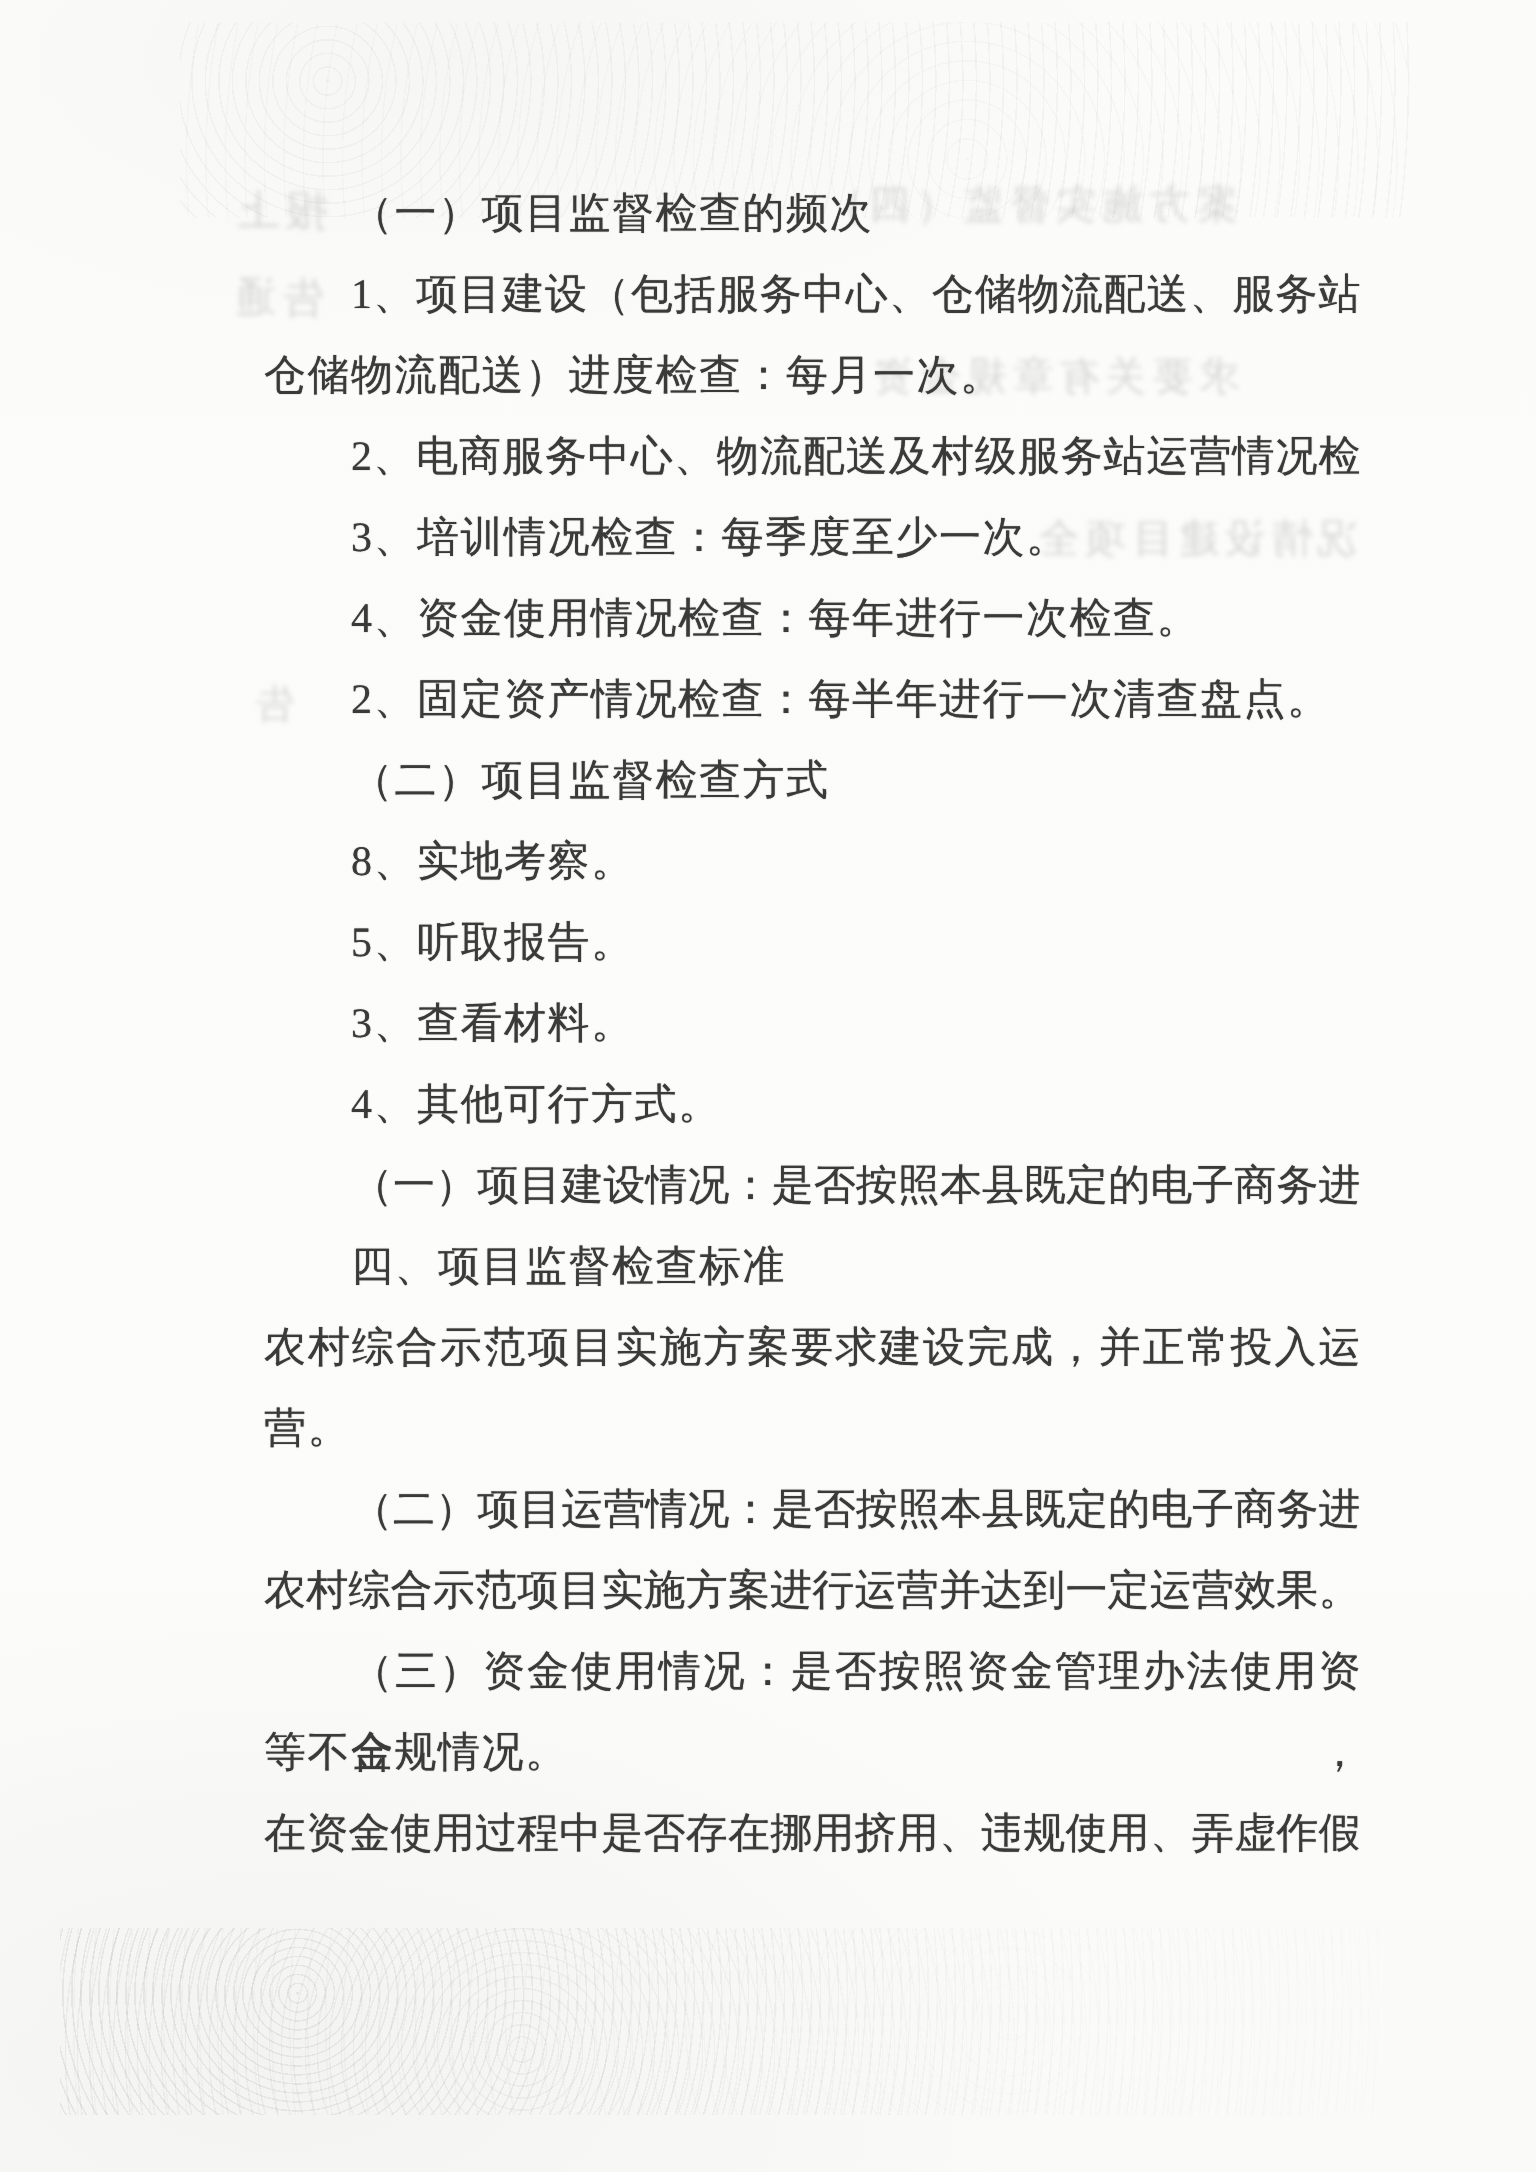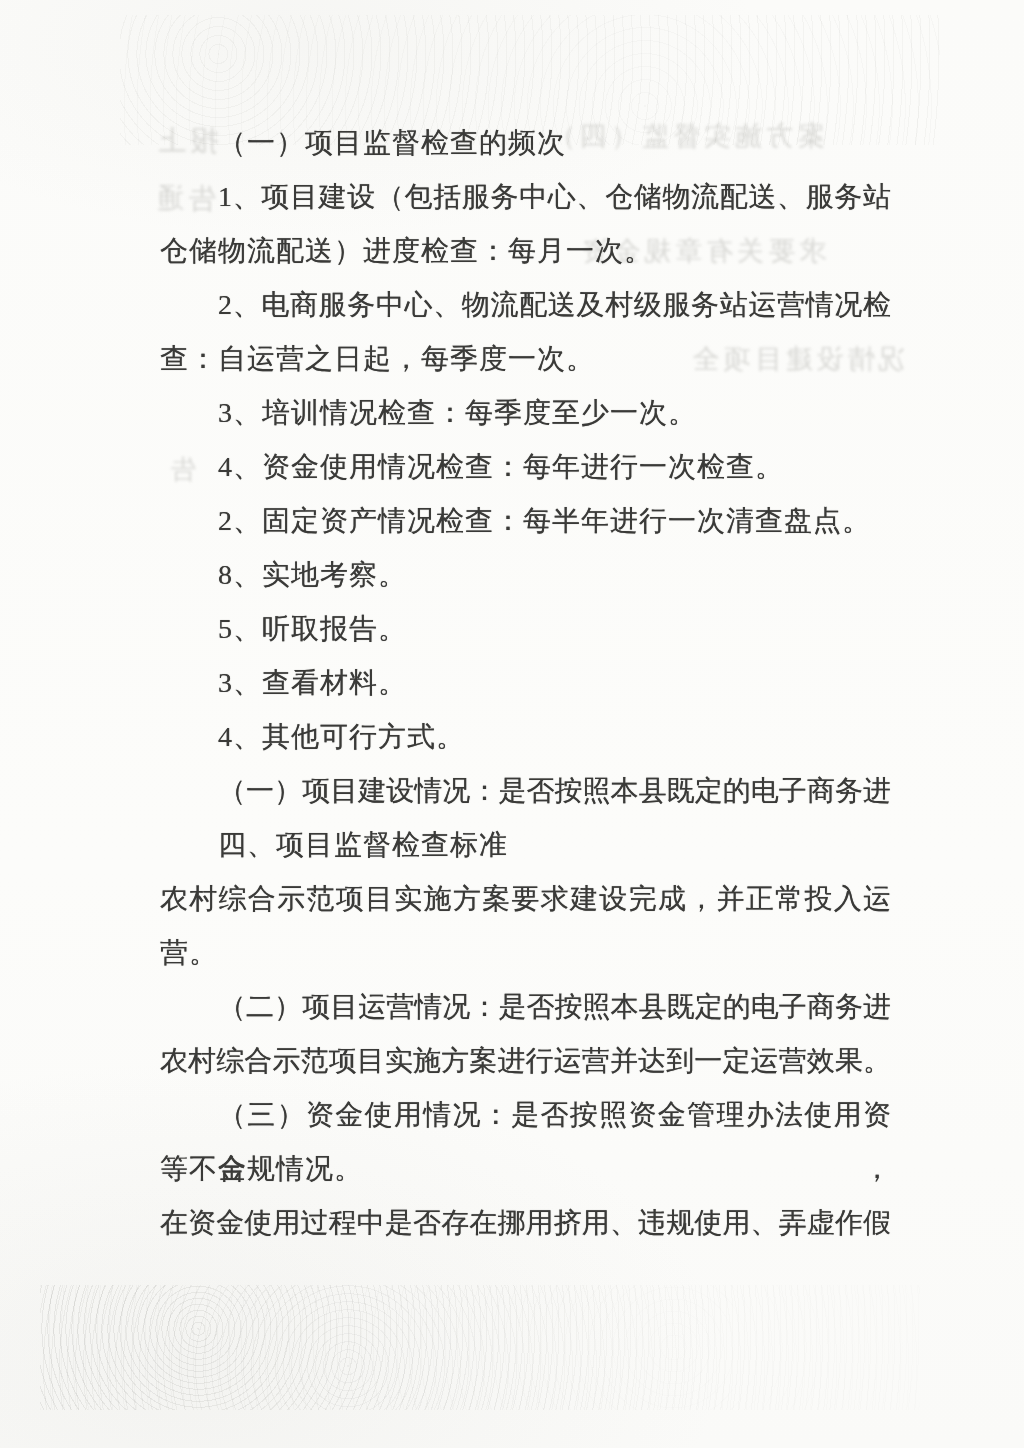--- a/index.html
+++ b/index.html
@@ -53,21 +53,21 @@
     letter-spacing: 4px;
     white-space: nowrap;
     filter: blur(1.6px);
     transform: scaleX(-1);
     pointer-events: none;
   }
 
   
   .content {
     position: absolute;
-    left: 160px;
+    left: 176px;
     top: 116px;
     width: 731px;
   }
   .line {
     height: 54px;
     line-height: 54px;
     font-size: 28px;
     letter-spacing: 1px;
     color: #3a3a38;
     white-space: nowrap;
@@ -95,24 +95,24 @@
       <div class="ghost" style="left: 578px; top: 233px; font-size: 27px;">求要关有章规金资</div>
       <div class="ghost" style="left: 688px; top: 341px; font-size: 27px;">况情设建目项全</div>
       <div class="ghost" style="left: 166px; top: 452px; font-size: 26px;">告</div>
     </div>
 
   <div class="content">
       <div class="line indent">（一）项目监督检查的频次</div>
       <div class="line indent just">1、项目建设（包括服务中心、仓储物流配送、服务站</div>
       <div class="line">仓储物流配送）进度检查：每月一次。</div>
       <div class="line indent just">2、电商服务中心、物流配送及村级服务站运营情况检</div>
-      <div class="line">查：自运营之日起，每季度一次。</div>
       <div class="line indent">3、培训情况检查：每季度至少一次。</div>
       <div class="line indent">4、资金使用情况检查：每年进行一次检查。</div>
       <div class="line indent">2、固定资产情况检查：每半年进行一次清查盘点。</div>
+      <div class="line indent">（二）项目监督检查方式</div>
       <div class="line indent">8、实地考察。</div>
       <div class="line indent">5、听取报告。</div>
       <div class="line indent">3、查看材料。</div>
       <div class="line indent">4、其他可行方式。</div>
       <div class="line indent just">（一）项目建设情况：是否按照本县既定的电子商务进</div>
       <div class="line indent">四、项目监督检查标准</div>
       <div class="line just">农村综合示范项目实施方案要求建设完成，并正常投入运</div>
       <div class="line">营。</div>
       <div class="line indent just">（二）项目运营情况：是否按照本县既定的电子商务进</div>
       <div class="line just">农村综合示范项目实施方案进行运营并达到一定运营效果。</div>

